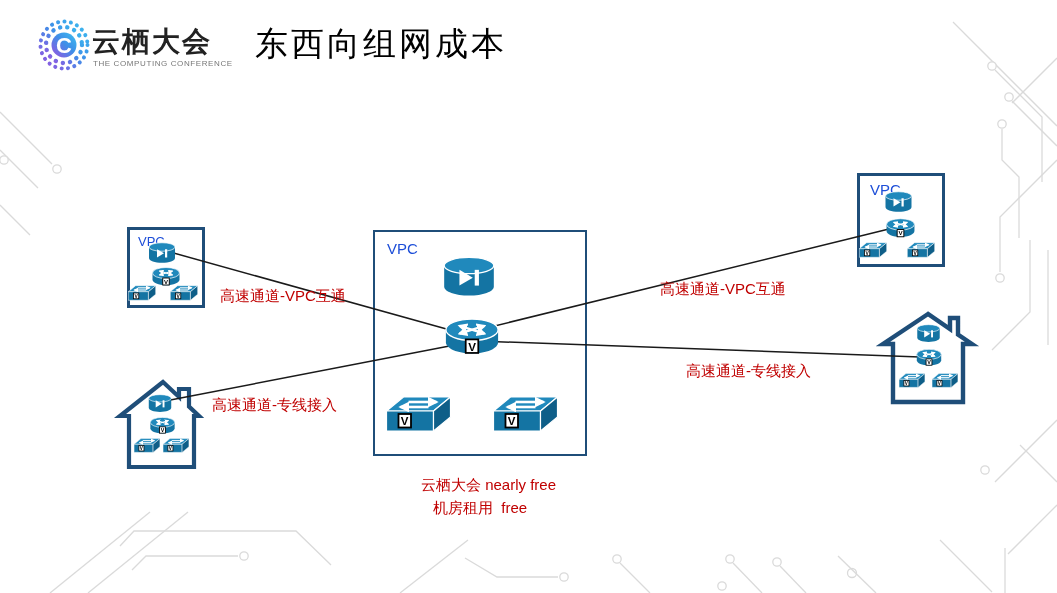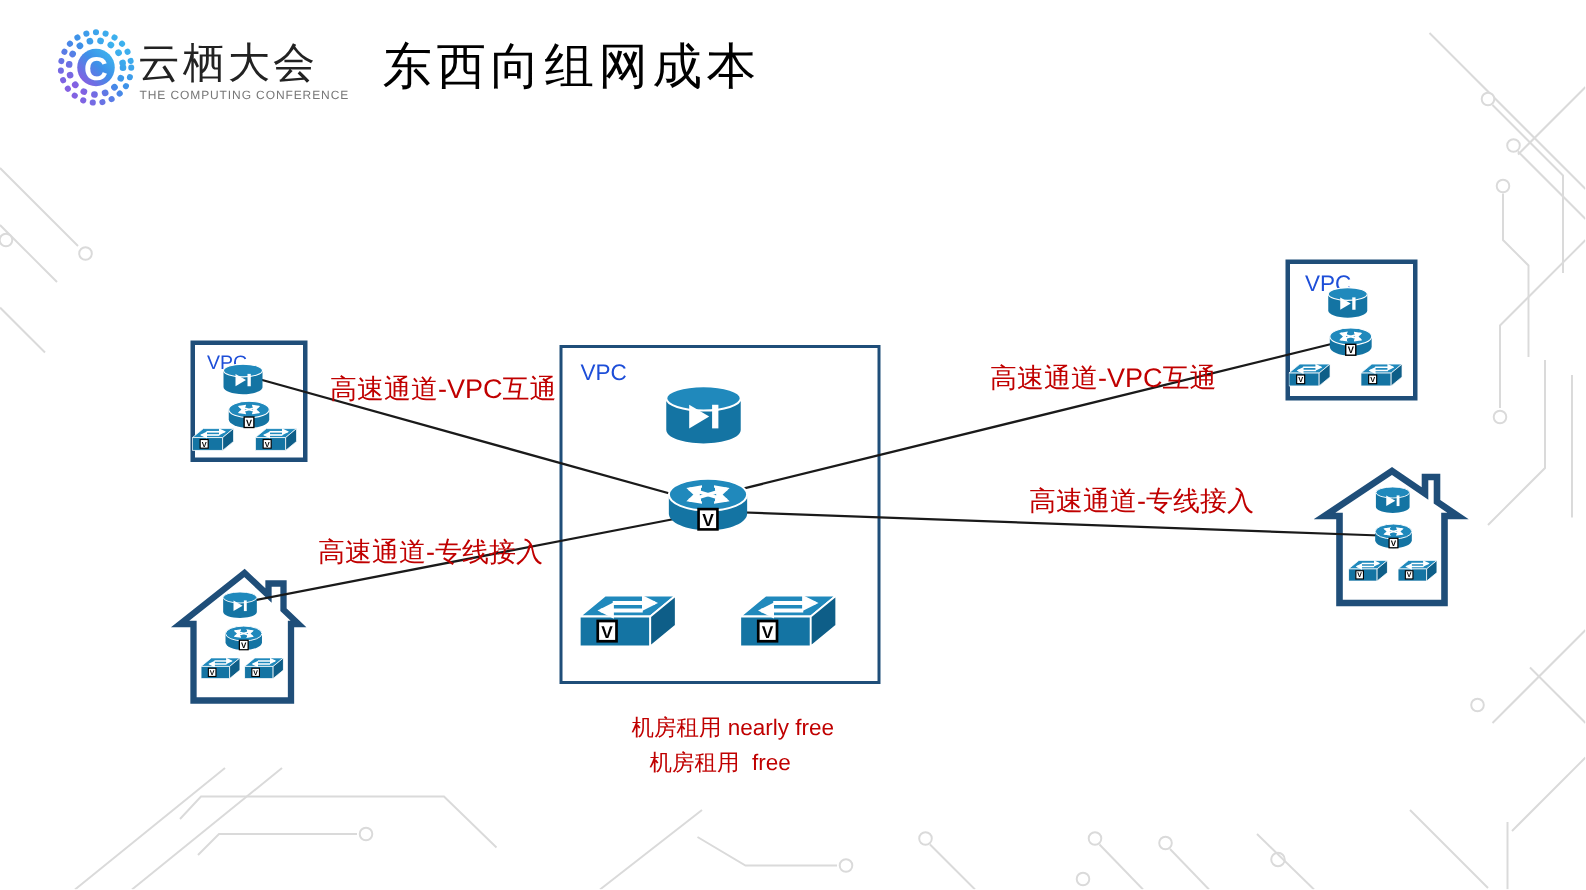--- a/index.html
+++ b/index.html
@@ -3,34 +3,34 @@
 <meta charset="utf-8">
 <style>
   html,body{margin:0;padding:0;}
   .slide{
     position:relative; width:1057px; height:593px; background:#ffffff;
     overflow:hidden; font-family:"Liberation Sans","DejaVu Sans",sans-serif;
   }
   .layer{position:absolute;left:0;top:0;width:1057px;height:593px;}
   .abs{position:absolute;}
   
-  .logo-brand{position:absolute;left:92px;top:23px;font-size:28px;font-weight:400;color:#222;letter-spacing:2px;}
+  .logo-brand{position:absolute;left:92px;top:23px;font-size:28px;font-weight:700;color:#222;letter-spacing:2px;}
   .logo-tagline{position:absolute;left:93px;top:59px;font-size:8px;color:#777;letter-spacing:0.6px;}
   .slide-title{position:absolute;left:255px;top:22px;font-size:33px;font-weight:normal;color:#000;letter-spacing:3px;margin:0;}
   
   .vpc-box{position:absolute;background:transparent;box-sizing:border-box;}
   .vpc-box .vpc-label{position:absolute;color:#1d4ed8;font-weight:400;}
   #vpc-center{left:373px;top:230px;width:214px;height:226px;border:2px solid #1F4E79;}
   #vpc-center .vpc-label{left:12px;top:8px;font-size:15px;}
   #vpc-left{left:127px;top:227px;width:78px;height:81px;border:3px solid #1F4E79;}
   #vpc-left .vpc-label{left:8px;top:4px;font-size:13px;}
   #vpc-right{left:857px;top:173px;width:88px;height:94px;border:3px solid #1F4E79;}
   #vpc-right .vpc-label{left:10px;top:5px;font-size:15px;}
   
-  .conn-label{position:absolute;color:#C00000;font-size:18px;white-space:nowrap;}
+  .conn-label{position:absolute;color:#C00000;font-size:15px;white-space:nowrap;margin-top:40px;}
   .note{position:absolute;color:#C00000;font-size:15px;white-space:pre;}
   .ic{position:absolute;}
 </style>
 </head>
 <body>
 
 <div class="slide">
 
   <svg width="0" height="0" style="position:absolute" aria-hidden="true">
     <defs>
@@ -213,16 +213,16 @@
     </svg>
   <svg class="ic" style="left:932px;top:372px" width="26" height="17">
       <use href="#sym-switch"></use>
     </svg>
 
   <div class="conn-label" style="left:220px;top:247px">高速通道-VPC互通</div>
   <div class="conn-label" style="left:212px;top:356px">高速通道-专线接入</div>
   <div class="conn-label" style="left:660px;top:240px">高速通道-VPC互通</div>
   <div class="conn-label" style="left:686px;top:322px">高速通道-专线接入</div>
 
-  <div class="note" style="left:421px;top:476px">机房租用 nearly free</div>
+  <div class="note" style="left:421px;top:476px">云栖大会 nearly free</div>
   <div class="note" style="left:433px;top:499px">机房租用  free</div>
 
 </div>
 
 </body></html>

